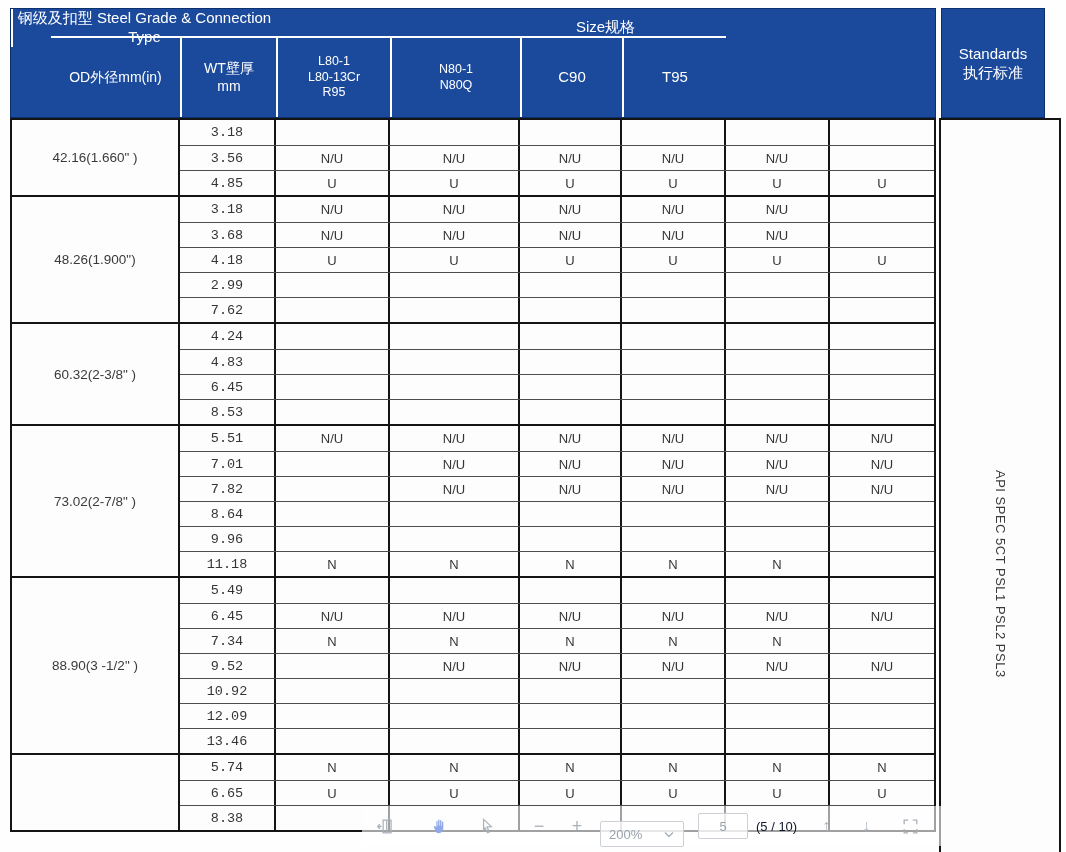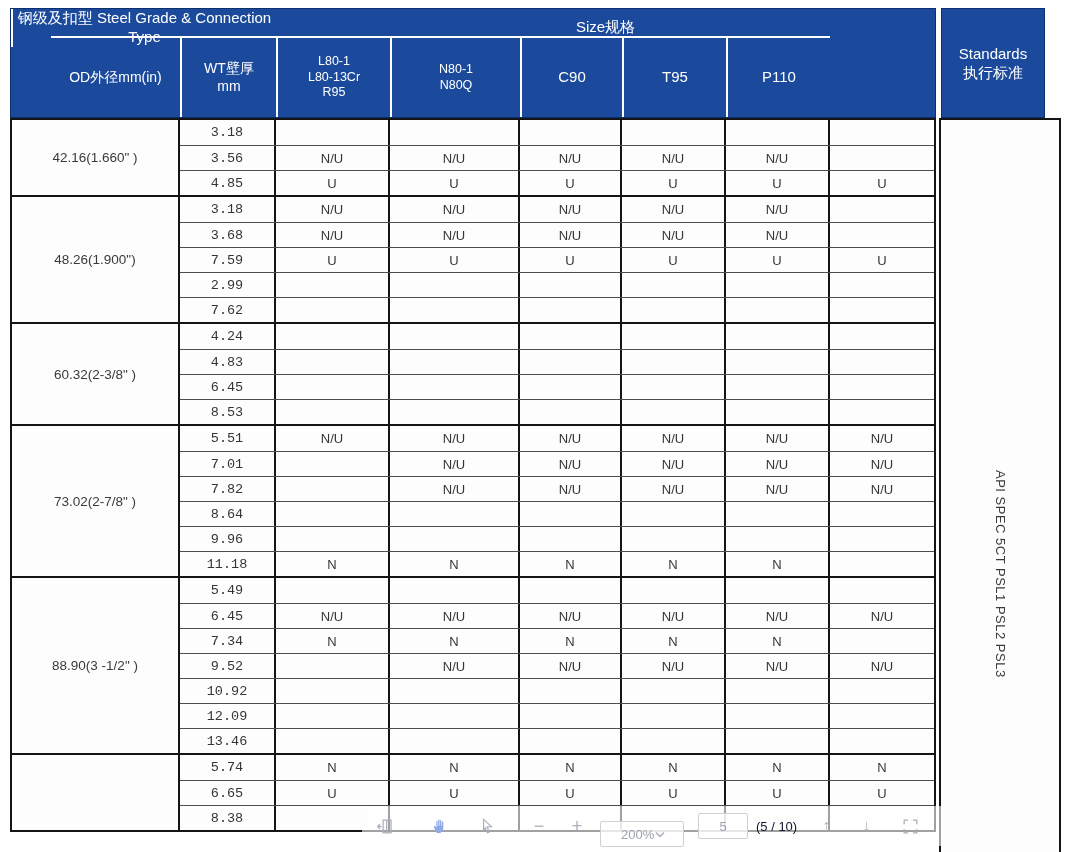--- a/index.html
+++ b/index.html
@@ -53,21 +53,21 @@
   
   .toolbar{position:absolute;left:362px;top:806px;width:580px;height:40px;
            background:rgba(255,255,255,.60);display:flex;align-items:center;
            box-sizing:border-box;padding:0 10px;}
   .tbtn{display:flex;align-items:center;justify-content:center;width:26px;height:26px;
         color:#a9b0b9;font-size:18px;flex:0 0 auto;cursor:pointer;}
   .tbtn svg{width:19px;height:19px;}
   .tbox{display:flex;align-items:center;justify-content:center;height:26px;
         border:1px solid #ccd1d7;background:rgba(255,255,255,.75);border-radius:2px;
         color:#9aa1ab;font-size:13px;box-sizing:border-box;flex:0 0 auto;}
-  .zoom-box{width:84px;justify-content:space-between;padding:0 20px;margin-top:16px;}
+  .zoom-box{width:84px;justify-content:space-between;padding:0 8px;margin-top:16px;}
   .page-box{width:50px;}
   .plabel{color:#0f172a;font-size:13px;margin:0 6px 0 8px;flex:0 0 auto;}
   .sp{flex:0 0 auto;}
 </style>
 </head>
 <body>
 
 <div class="page">
   <div class="tbl">
 
@@ -80,21 +80,20 @@
         <div class="hcell first" style="font-size:14px;margin-left:40px;">OD外径mm(in)</div>
         <div class="hcell" style="font-size:14px;">WT壁厚
 mm</div>
           <div class="hcell small">L80-1
 L80-13Cr
 R95</div>
           <div class="hcell small">N80-1
 N80Q</div>
           <div class="hcell">C90</div>
           <div class="hcell">T95</div>
-          <div class="hcell">P110</div>
         </div>
     </div>
     <div class="hdr-std">Standards
 执行标准</div>
 
     <div class="body-main" id="body-main">
         <div class="group">
           <div class="odcell">42.16(1.660" )</div>
           <div class="rows">
             <div class="trow">
@@ -141,21 +140,21 @@
             <div class="trow">
               <div class="tcell wt">3.68</div>
               <div class="tcell">N/U</div>
               <div class="tcell">N/U</div>
               <div class="tcell">N/U</div>
               <div class="tcell">N/U</div>
               <div class="tcell">N/U</div>
               <div class="tcell"></div>
             </div>
             <div class="trow">
-              <div class="tcell wt">7.59</div>
+              <div class="tcell wt">4.18</div>
               <div class="tcell">U</div>
               <div class="tcell">U</div>
               <div class="tcell">U</div>
               <div class="tcell">U</div>
               <div class="tcell">U</div>
               <div class="tcell">U</div>
             </div>
             <div class="trow">
               <div class="tcell wt">2.99</div>
               <div class="tcell"></div>

